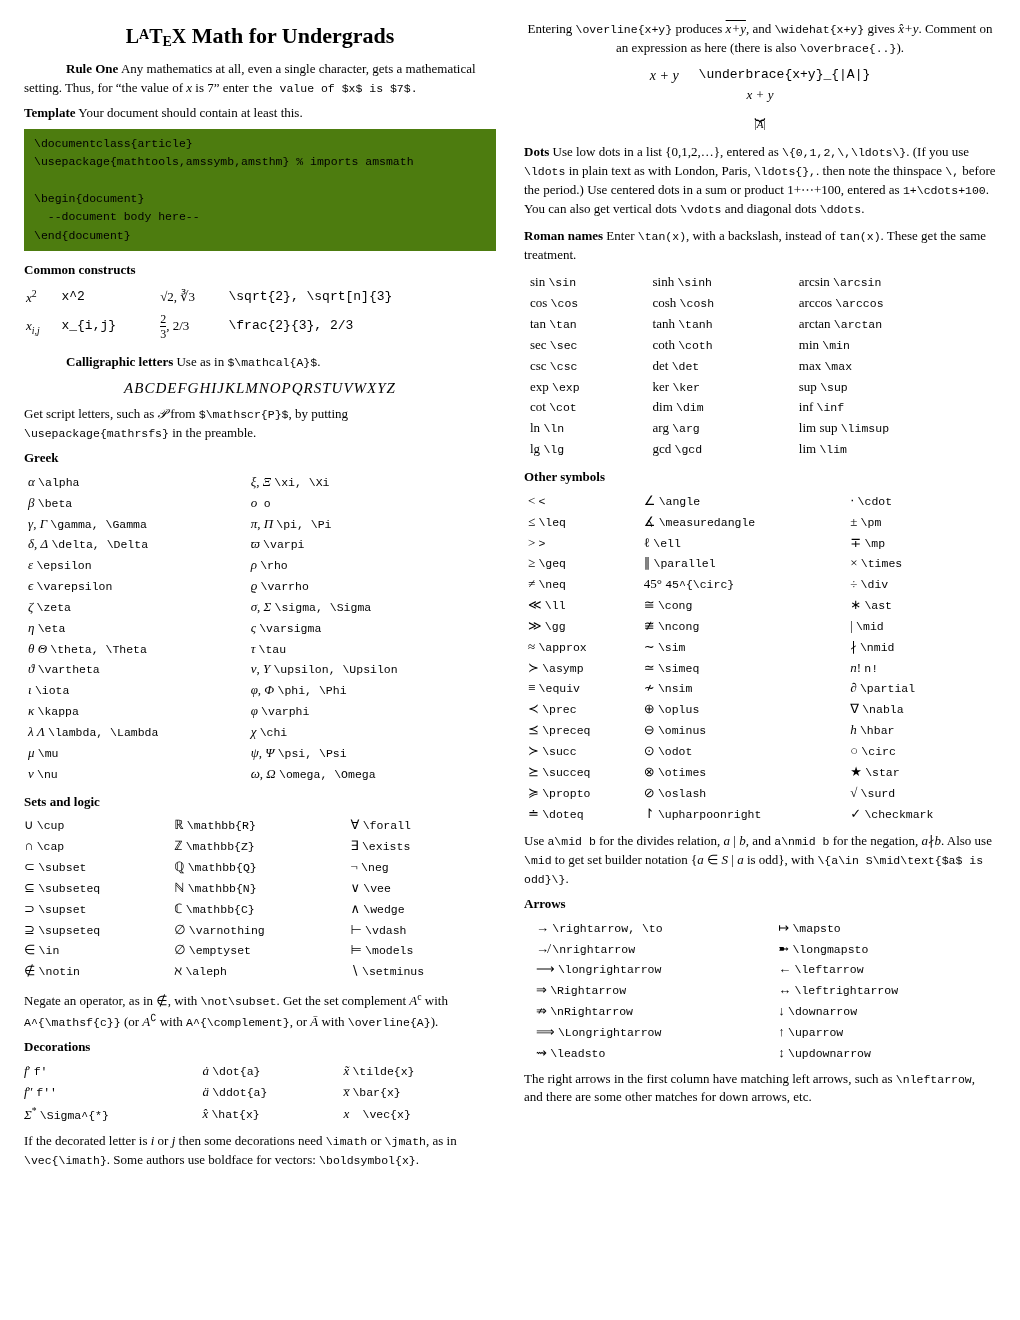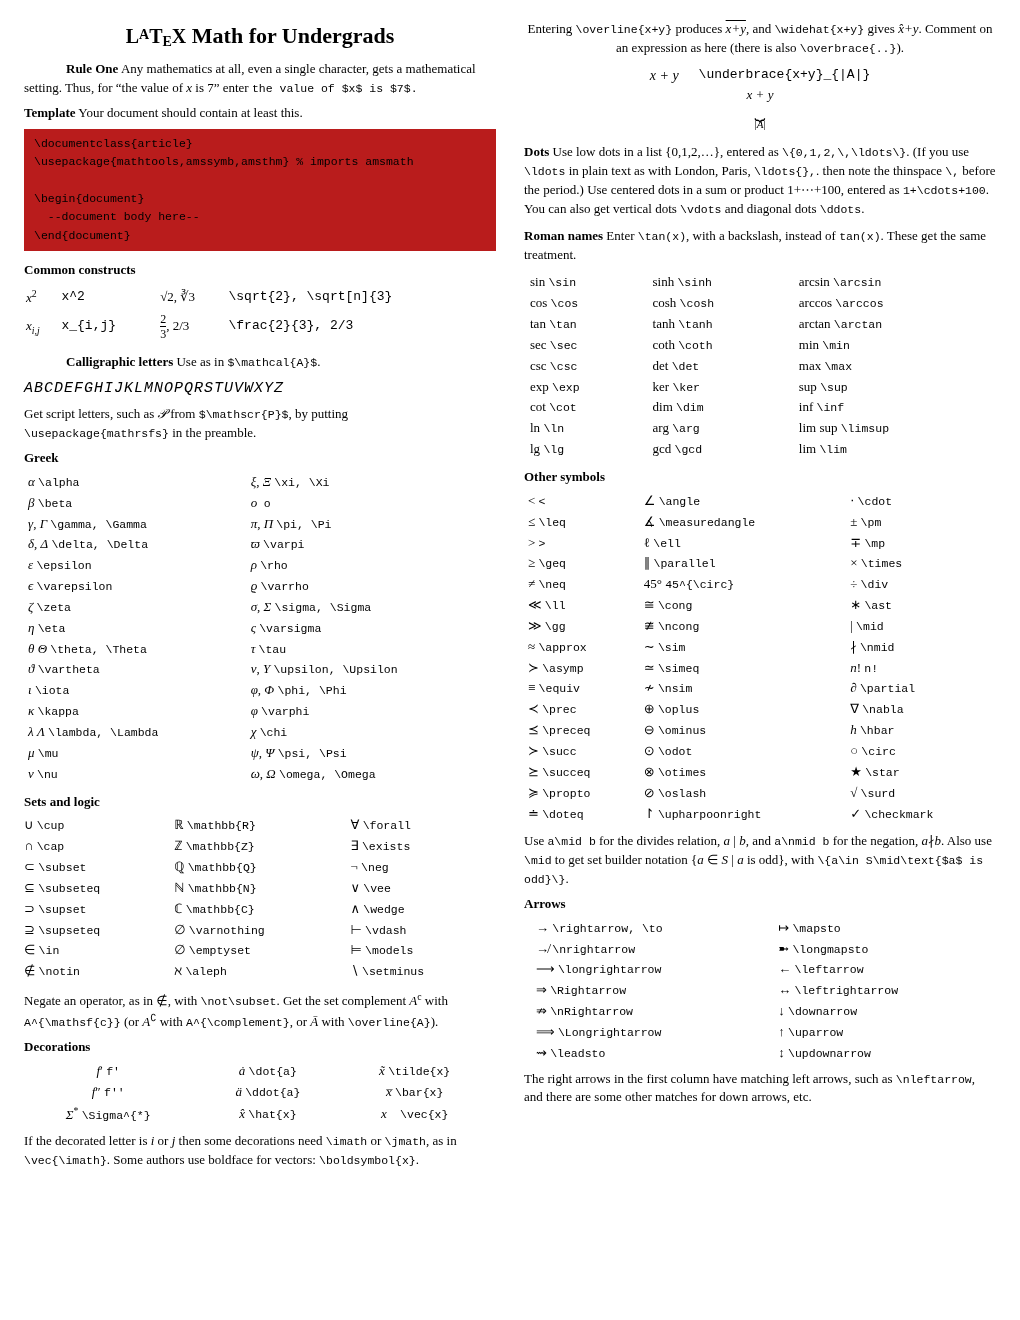--- a/index.html
+++ b/index.html
@@ -29,21 +29,21 @@
       font-weight: bold;
       margin-left: 42px;
     }
     p { margin-bottom: 6px; }
     .template-label {
       font-weight: bold;
     }
     .code-block {
       font-family: 'Courier New', Courier, monospace;
       font-size: 11.5px;
-      background: #b91c1c;
+      background: #4d7c0f;
       border: none;
       padding: 6px 10px;
       margin: 6px 0 10px 0;
       line-height: 1.6;
     }
     .section-title {
       font-weight: bold;
       margin-bottom: 4px;
       font-size: 13px;
     }
@@ -57,24 +57,23 @@
       vertical-align: middle;
       font-size: 13px;
     }
     .mono {
       font-family: 'Courier New', Courier, monospace;
       font-size: 11.5px;
     }
     .calligraphic {
       font-style: italic;
       font-size: 15px;
-      text-align: left;
+      text-align: center;
       margin: 6px 0;
       letter-spacing: 1px;
-      font-family: Liberation Mono, monospace;
     }
     .greek-table {
       width: 100%;
       border-collapse: collapse;
       margin: 4px 0 8px 0;
     }
     .greek-table td {
       padding: 1px 4px;
       font-size: 13px;
       vertical-align: top;
@@ -87,21 +86,20 @@
     .sets-table td {
       padding: 1px 6px 1px 0;
       font-size: 13px;
       vertical-align: top;
       white-space: nowrap;
     }
     .decorations-table {
       width: 100%;
       border-collapse: collapse;
       margin: 4px 0 6px 0;
-      text-align: center;
     }
     .decorations-table td {
       padding: 1px 10px 1px 0;
       font-size: 13px;
     }
     .right-intro { margin-bottom: 8px; text-align: center; }
     .overline-demo {
       text-align: center;
       margin: 8px 0 10px 0;
     }

